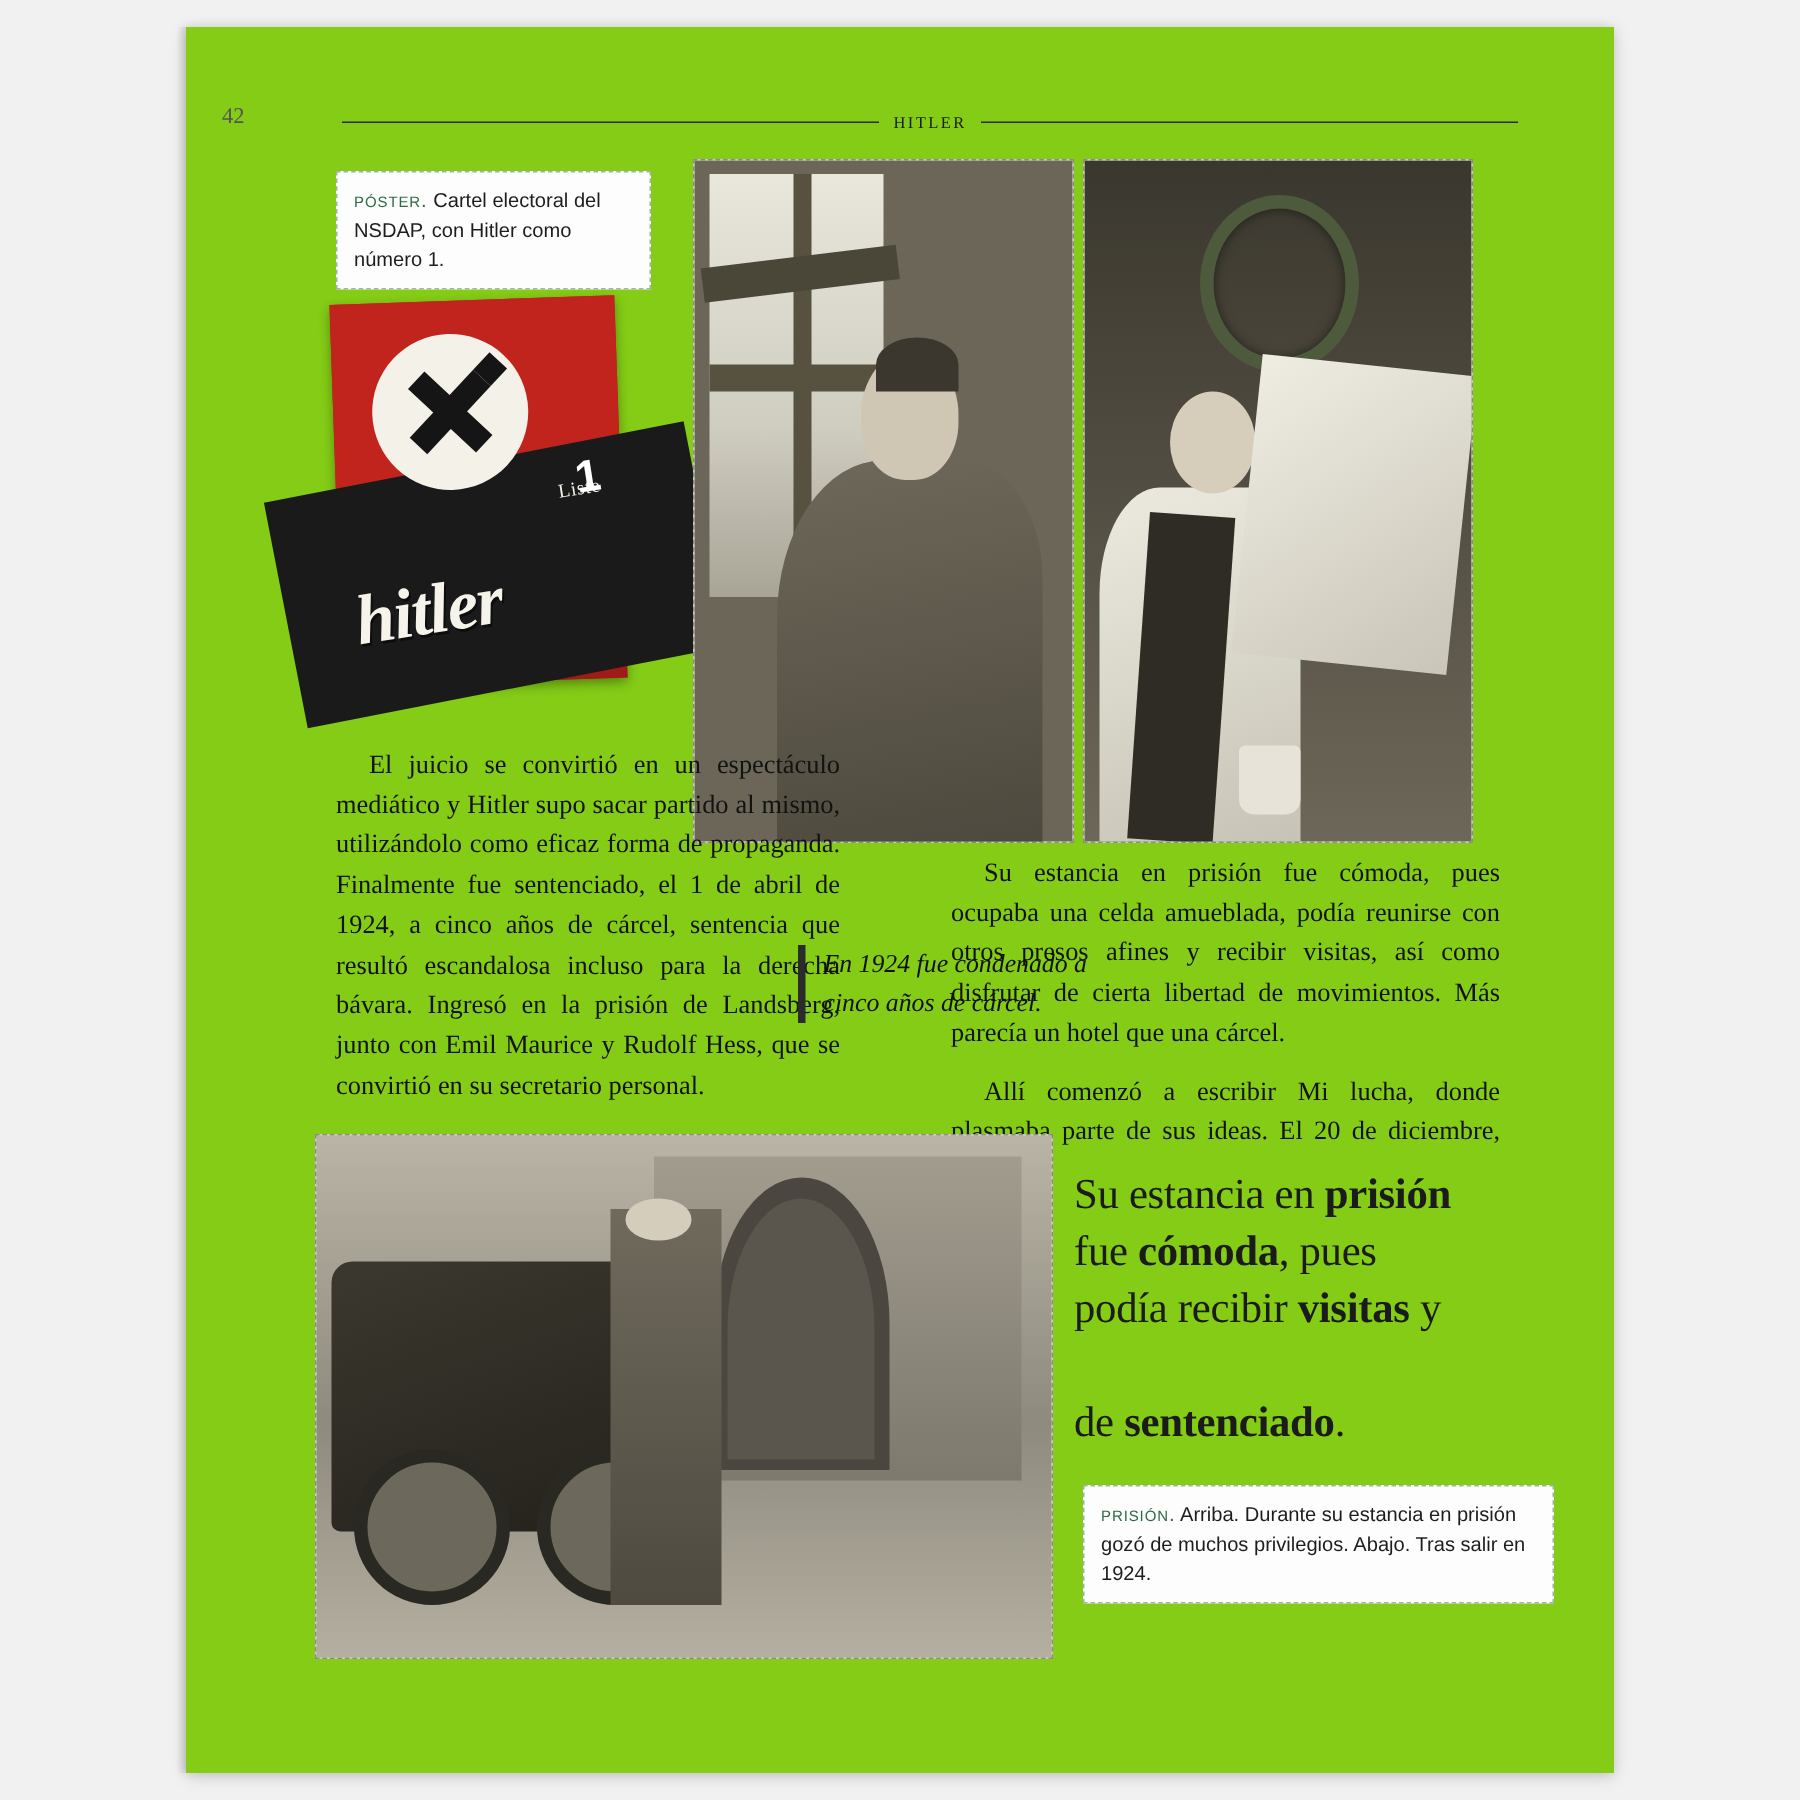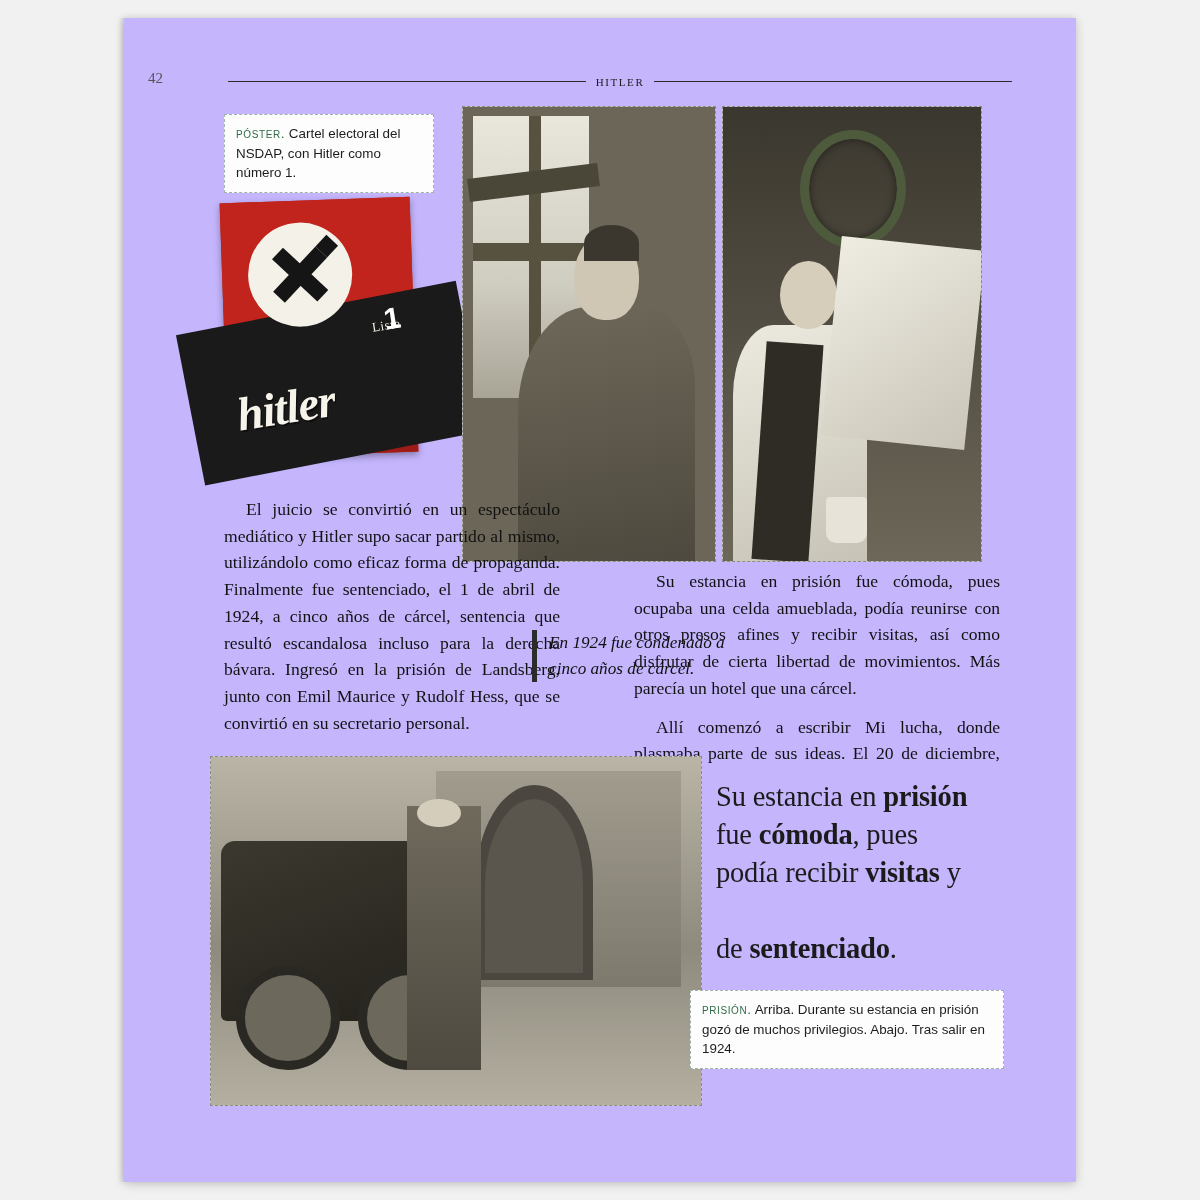--- a/index.html
+++ b/index.html
@@ -17,21 +17,21 @@
     background: #f1f1f1;
     overflow: hidden;
   }
   
   #page {
     position: absolute;
     left: 124px;
     top: 18px;
     width: 952px;
     height: 1164px;
-    background: #c4b5fd;
+    background: #84cc16;
     box-shadow: 0 2px 10px rgba(0,0,0,0.18), -2px 0 6px rgba(0,0,0,0.07);
   }
   
   .hdr {
     position: absolute;
     left: 104px;
     top: 48px;
     width: 784px;
     height: 30px;
     display: flex;
@@ -299,21 +299,21 @@
     width: 320px;
     font-family: Liberation Serif, serif;
     font-size: 28.5px;
     line-height: 1.33;
     color: #1b1b1b;
     letter-spacing: -0.2px;
   }
   #statement b { font-weight: bold; }
   
   #cap-poster { left: 100px; top: 96px; width: 186px; }
-  #cap-prison { left: 566px; top: 972px; width: 290px; }
+  #cap-prison { left: 598px; top: 972px; width: 290px; }
   
   #page:after {
     content: "";
     position: absolute;
     left: -6px; top: 0; width: 6px; height: 100%;
     background: linear-gradient(90deg, rgba(0,0,0,0.0), rgba(0,0,0,0.08));
   }
 </style>
 </head>
 <body>

